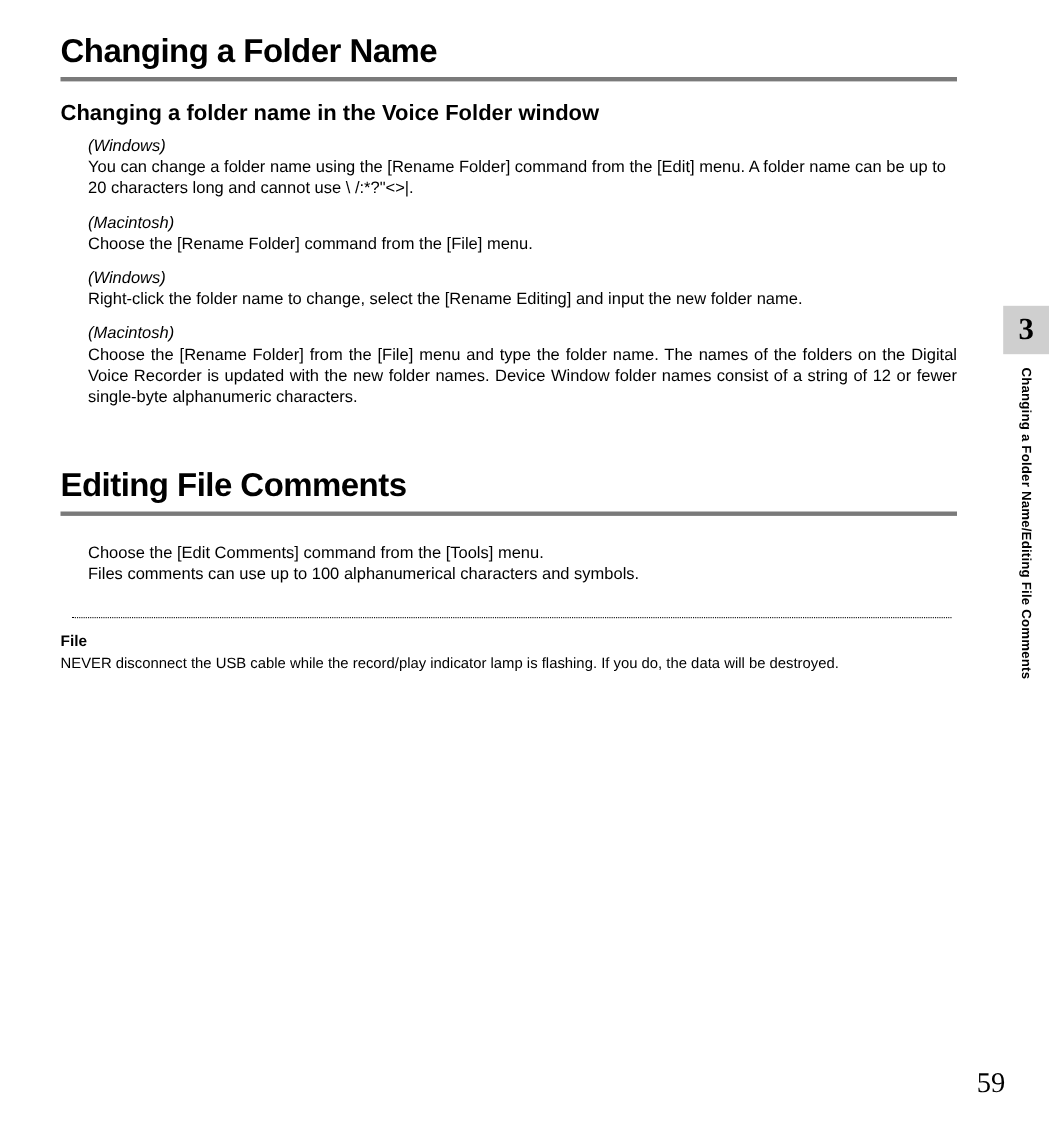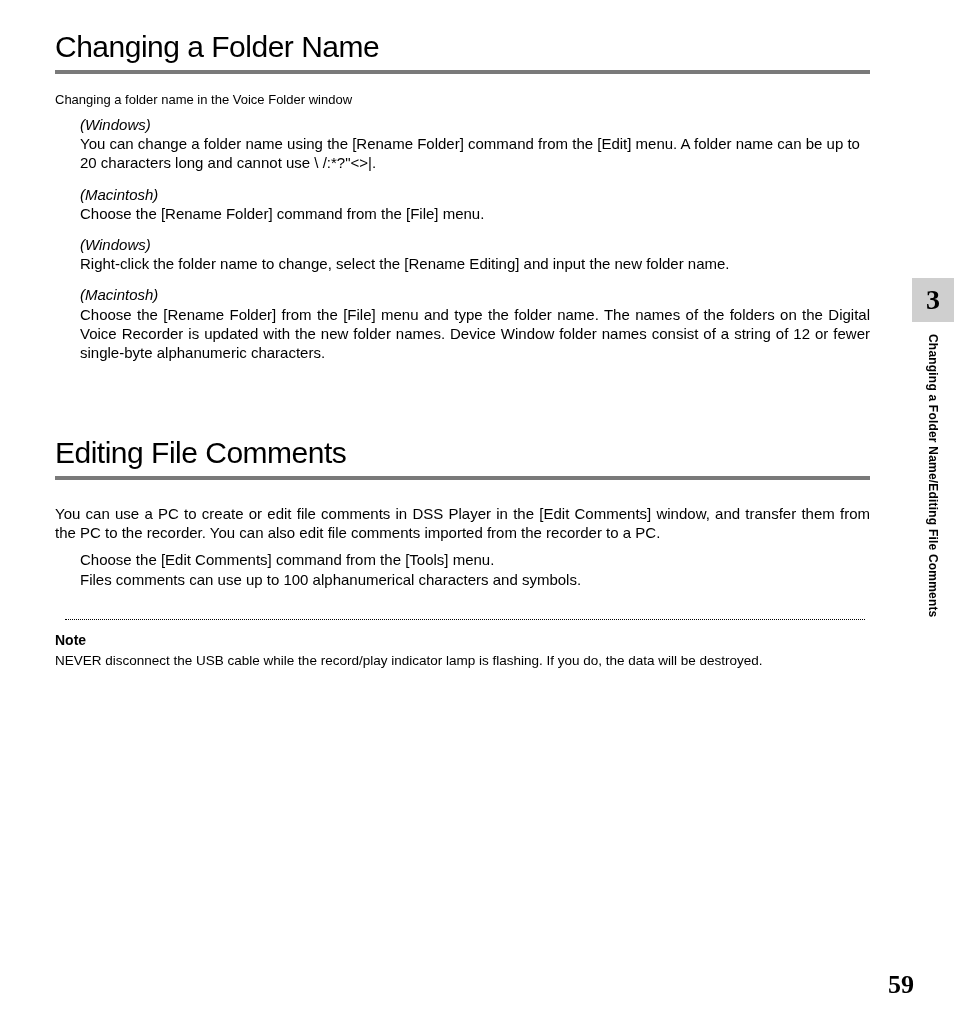--- a/index.html
+++ b/index.html
@@ -8,32 +8,32 @@
     height: 1022px;
     background: #fff;
     font-family: Arial, Helvetica, sans-serif;
     color: #000;
     position: relative;
     padding: 30px 70px 30px 55px;
   }
   .content { width: 815px; }
   h1.section-title {
     font-size: 30px;
-    font-weight: normal;
+    font-weight: bold;
     letter-spacing: -0.5px;
     margin-bottom: 6px;
   }
   .title-rule {
     height: 4px;
     background: #7a7a7a;
     margin-bottom: 18px;
   }
   h2.subhead {
-    font-size: 13px;
-    font-weight: normal;
+    font-size: 20px;
+    font-weight: bold;
     margin: 10px 0 8px 0;
   }
   .para-block {
     margin-left: 25px;
     margin-bottom: 12px;
     font-size: 15px;
     line-height: 1.28;
   }
   .para-block .os-label { display: block; font-style: italic; }
   .intro-para {
@@ -56,21 +56,21 @@
   }
   .note-label {
     font-size: 14px;
     font-weight: bold;
     margin-bottom: 4px;
   }
   .note-text {
     font-size: 13.5px;
     line-height: 1.3;
   }
-  .section2 { margin-top: 74px; }
+  .section2 { margin-top: 55px; }
   .title-rule2 {
     height: 4px;
     background: #7a7a7a;
     margin-top: 6px;
     margin-bottom: 24px;
   }
   .side-tab {
     position: absolute;
     right: 0;
     top: 278px;
@@ -98,21 +98,21 @@
     font-size: 12px;
     font-weight: bold;
     margin-top: 12px;
     letter-spacing: 0.2px;
   }
   .page-num {
     position: absolute;
     bottom: 22px;
     right: 40px;
     font-size: 26px;
-    font-weight: bold;
+    font-weight: normal;
     font-family: Georgia, 'Times New Roman', serif;
   }
   .justify { text-align: justify; }
 </style>
 </head>
 <body>
 
 <div class="content">
 
   <h1 class="section-title">Changing a Folder Name</h1>
@@ -139,30 +139,29 @@
   <div class="para-block justify">
     <span class="os-label">(Macintosh)</span>
     <span>Choose the [Rename Folder] from the [File] menu and type the folder name.</span>
     <span>The names of the folders on the Digital Voice Recorder is updated with the new folder names. Device Window folder names consist of a string of 12 or fewer single-byte alphanumeric characters.</span>
   </div>
 
   <div class="section2">
     <h1 class="section-title">Editing File Comments</h1>
     <div class="title-rule2"></div>
 
-    <p class="intro-para">You can use a PC to create or edit file comments in DSS Player in the [Edit Comments] window, and transfer them from the PC to the recorder. You can also edit file comments imported from the recorder to a PC.</p>
 
     <div class="indented-para">
       <div>Choose the [Edit Comments] command from the [Tools] menu.</div>
       <div>Files comments can use up to 100 alphanumerical characters and symbols.</div>
     </div>
 
     <hr class="dotted-rule">
 
-    <div class="note-label">Note</div>
+    <div class="note-label">File</div>
     <div class="note-text">NEVER disconnect the USB cable while the record/play indicator lamp is flashing. If you do, the data will be destroyed.</div>
   </div>
 
 </div>
 
 <div class="side-tab">
   <div class="side-tab-num-box">
     <span class="side-tab-num">3</span>
   </div>
   <div class="side-tab-text">Changing a Folder Name/Editing File Comments</div>

